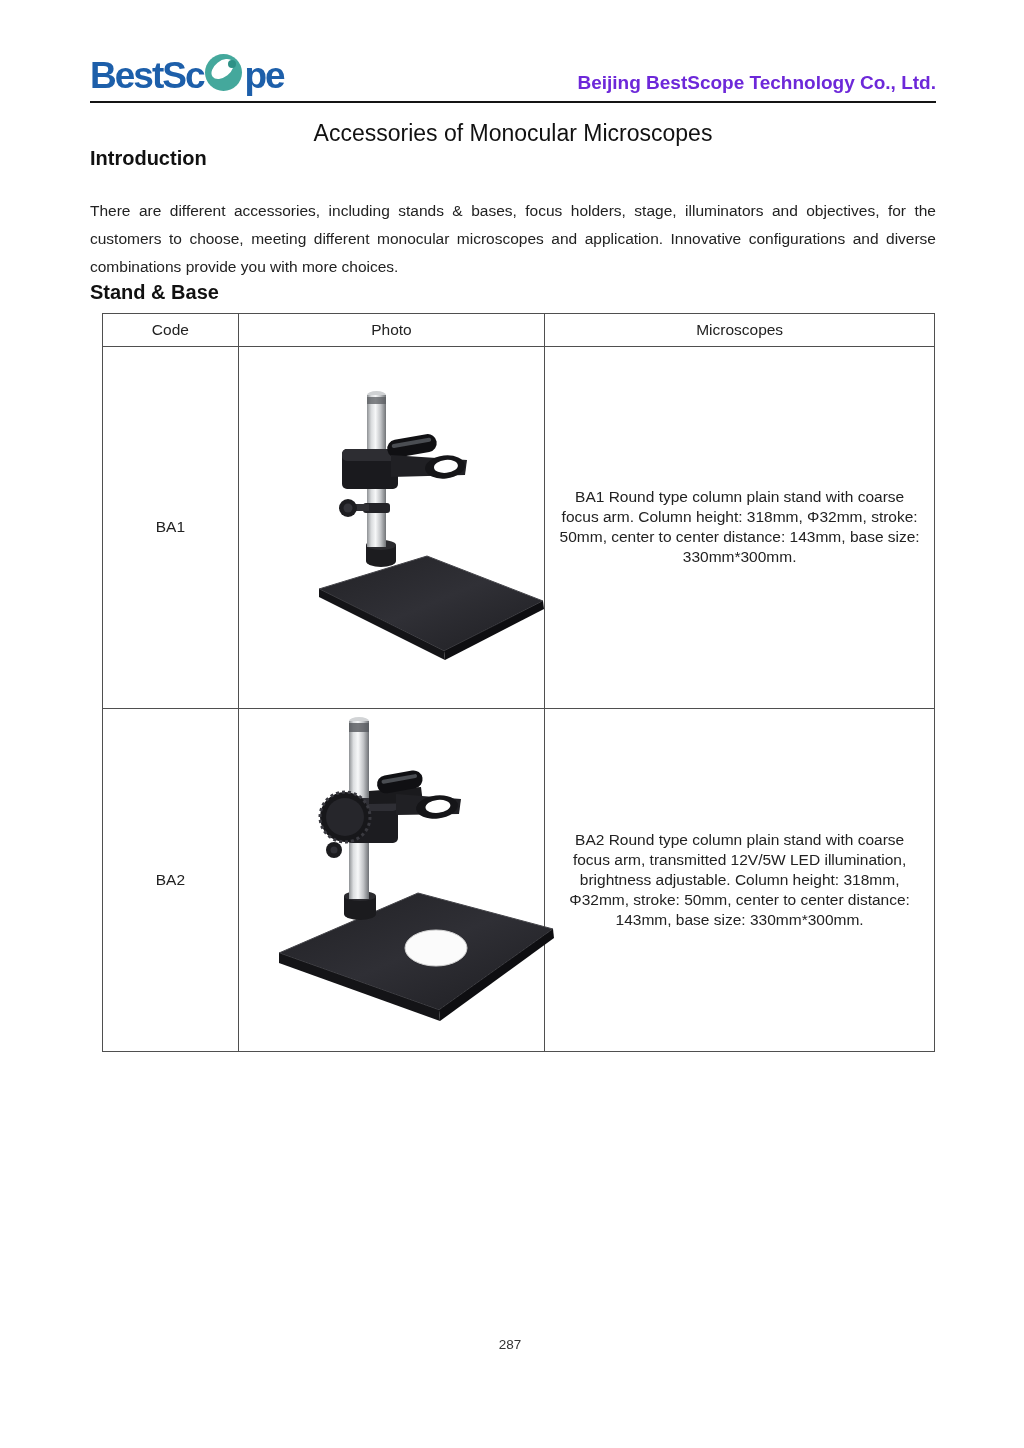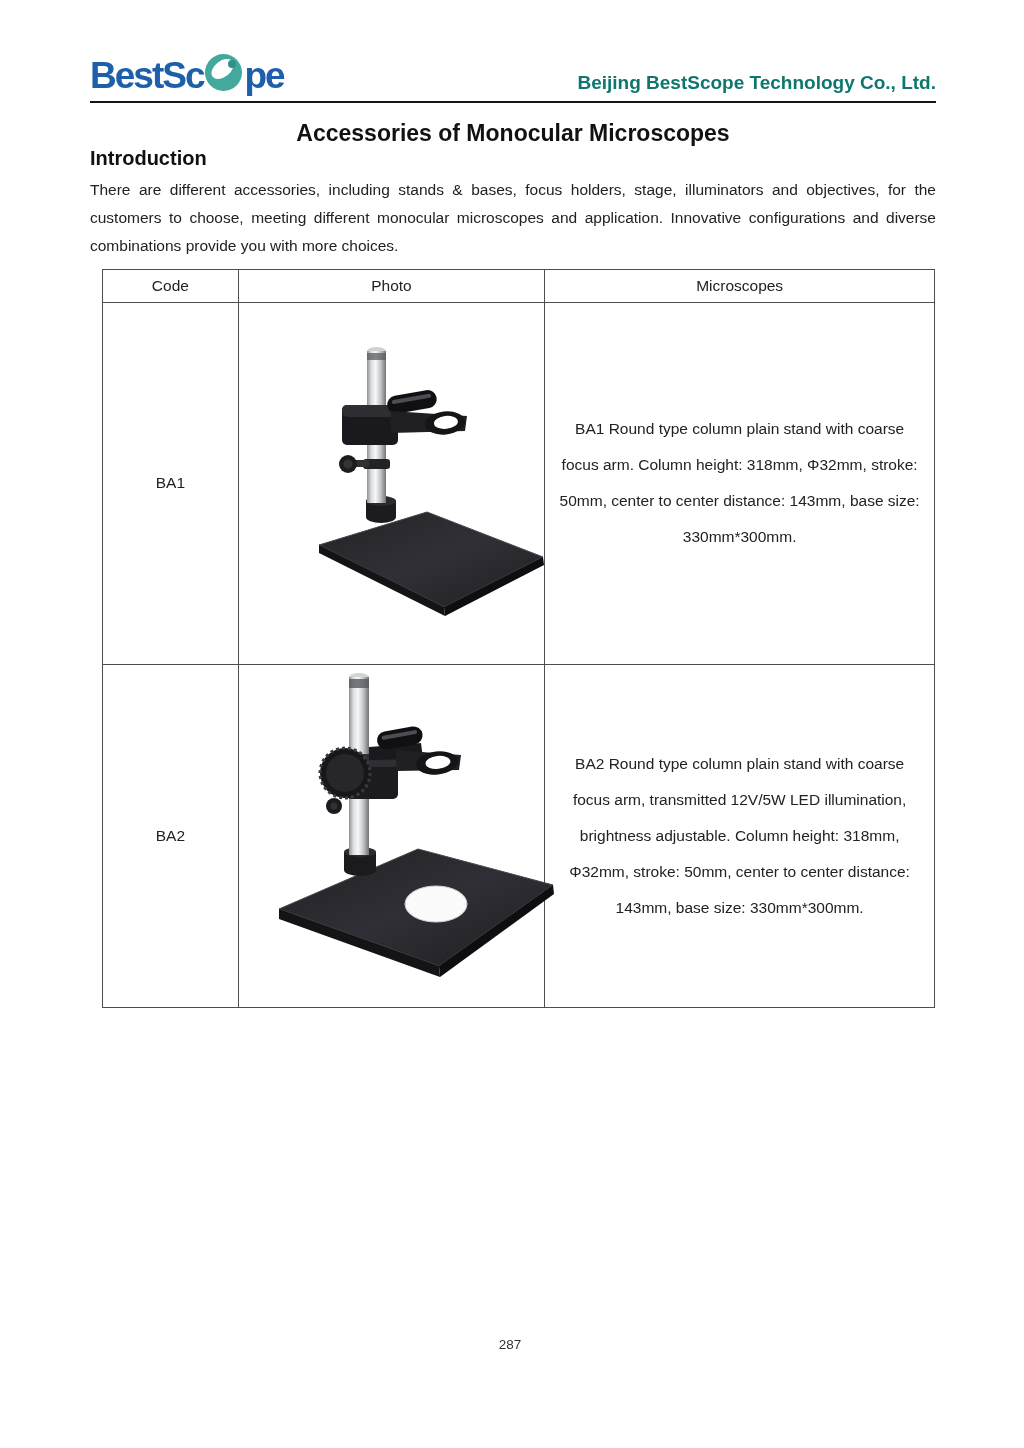--- a/index.html
+++ b/index.html
@@ -52,44 +52,44 @@
     content: "";
     position: absolute;
     right: 6px; top: 6px;
     width: 8px; height: 8px;
     border-radius: 50%;
     background: #2e9186;
   }
   .company-name {
     font-size: 19px;
     font-weight: bold;
-    color: #0f766e;
+    color: #6d28d9;
     padding-bottom: 2px;
     white-space: nowrap;
   }
   .header-rule {
     margin-top: 5px;
     border-bottom: 2.5px solid #141414;
   }
   .page-title {
     margin-top: 17px;
     text-align: center;
     font-size: 23px;
-    font-weight: bold;
+    font-weight: normal;
     color: #111;
   }
 
   
   .section-heading {
     font-size: 20px;
     font-weight: bold;
     color: #111;
   }
   .intro-paragraph {
-    margin-top: 6px;
+    margin-top: 27px;
     font-size: 15.5px;
     line-height: 28px;
     text-align: justify;
     color: #222;
   }
 
   
   .stand-table {
     margin: 9px 0 0 12px;
     width: 833px;
@@ -112,21 +112,21 @@
   .col-desc { width: 356px; }
   .row-1 td { height: 362px; }
   .row-2 td { height: 342px; }
   .code-cell { text-align: center; vertical-align: middle; }
   .photo-cell { text-align: center; vertical-align: middle; padding: 2px; }
   .photo-cell svg { display: block; margin: 0 auto; }
   .desc-cell {
     vertical-align: middle;
     padding: 2px 13px;
     text-align: justify;
-    line-height: 36px;
+    line-height: 20px;
   }
 
   
   .page-footer {
     position: absolute;
     left: 0; right: 4px;
     top: 1337px;
     text-align: center;
     font-size: 13.5px;
     color: #333;
@@ -145,20 +145,21 @@
     <div class="header-rule"></div>
 
     <h1 class="page-title">Accessories of Monocular Microscopes</h1>
 
     <div>
       <h2 class="section-heading">Introduction</h2>
       <p class="intro-paragraph">There are different accessories, including stands &amp; bases, focus holders, stage, illuminators and objectives, for the customers to choose, meeting different monocular microscopes and application. Innovative configurations and diverse combinations provide you with more choices.</p>
     </div>
 
     <div>
+      <h2 class="section-heading">Stand &amp; Base</h2>
 
       <table class="stand-table">
         <thead>
           <tr>
             <th class="col-code">Code</th>
             <th class="col-photo">Photo</th>
             <th class="col-desc">Microscopes</th>
           </tr>
         </thead>
         <tbody>

